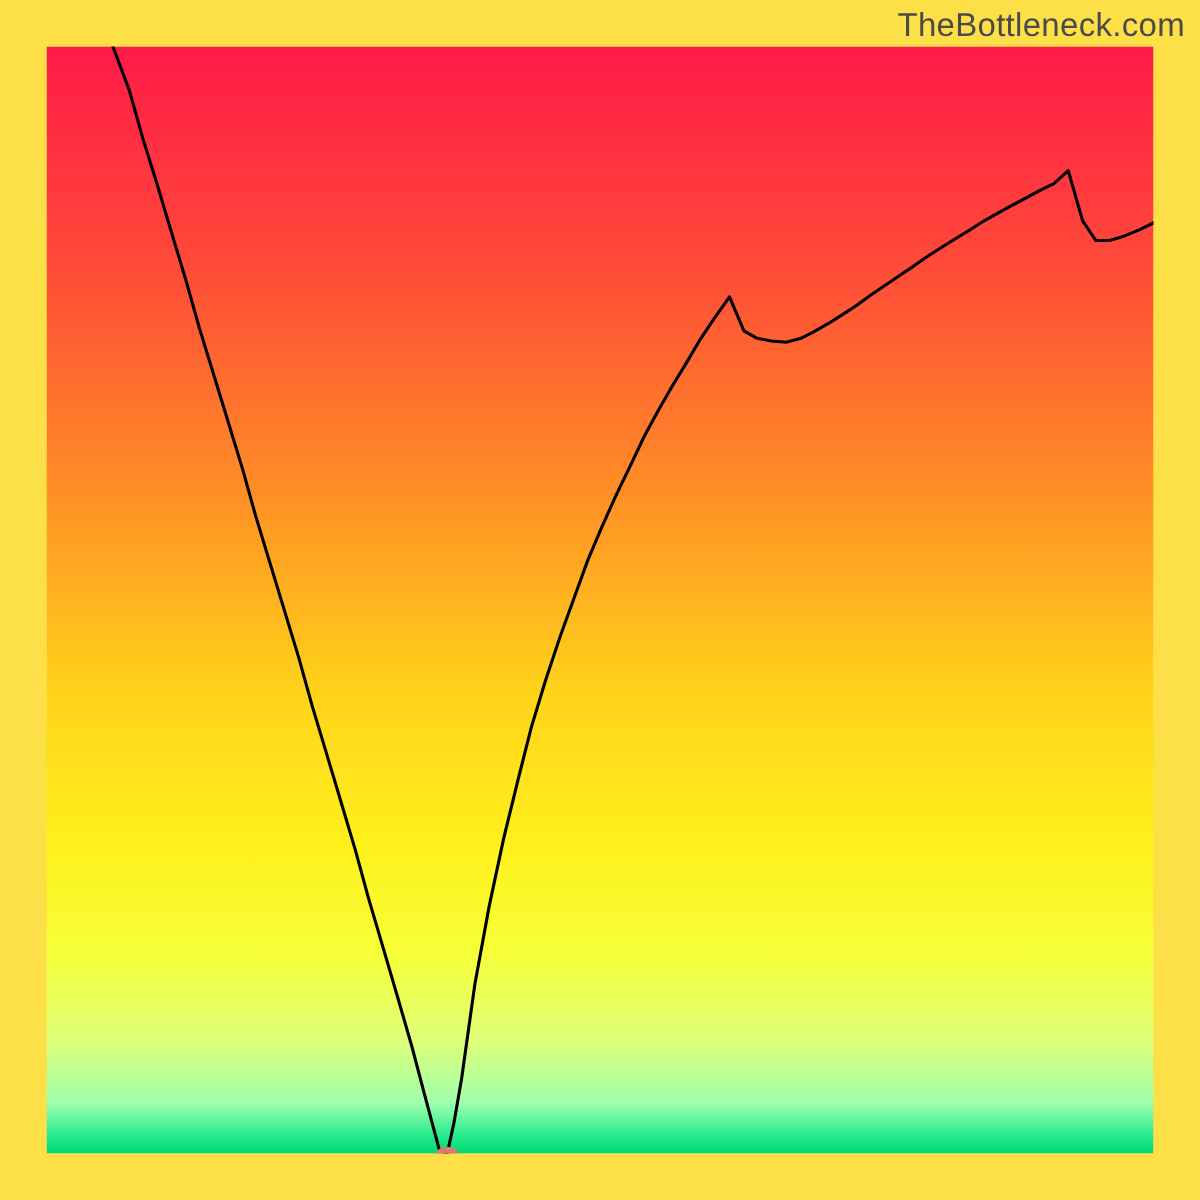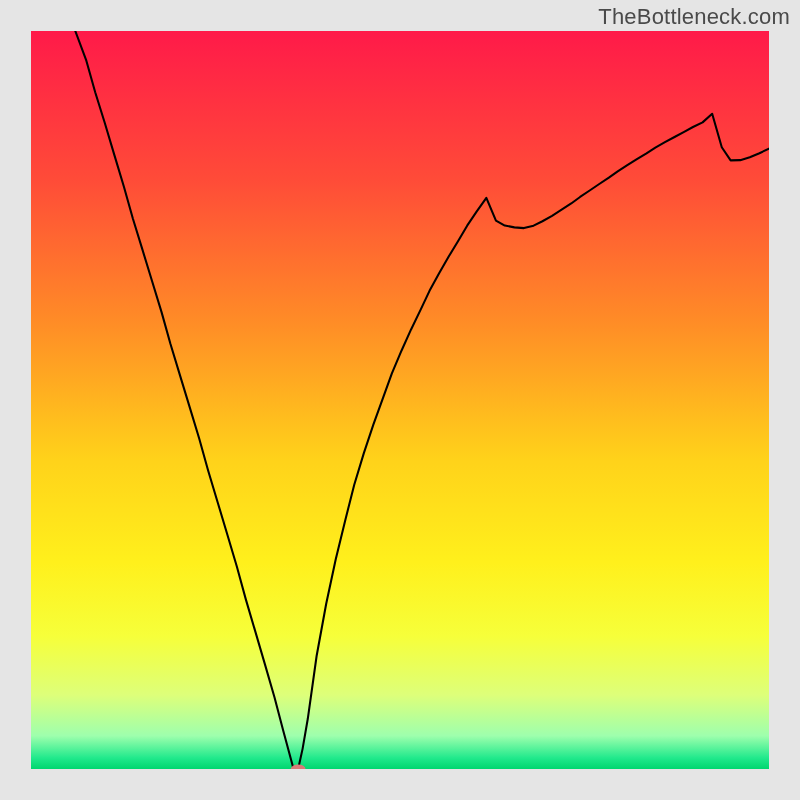--- a/index.html
+++ b/index.html
@@ -10,21 +10,21 @@
     background: #000;
     font-family: Arial, Helvetica, sans-serif;
     overflow: hidden;
   }
   .frame {
     position: absolute;
     left: 0;
     top: 0;
     width: 800px;
     height: 800px;
-    background: #e5e5e5;
+    background: #fde047;
   }
   .watermark {
     position: absolute;
     top: 4px;
     right: 10px;
     color: #4a4a4a;
     font-size: 22px;
     font-weight: 500;
     letter-spacing: 0.2px;
   }

